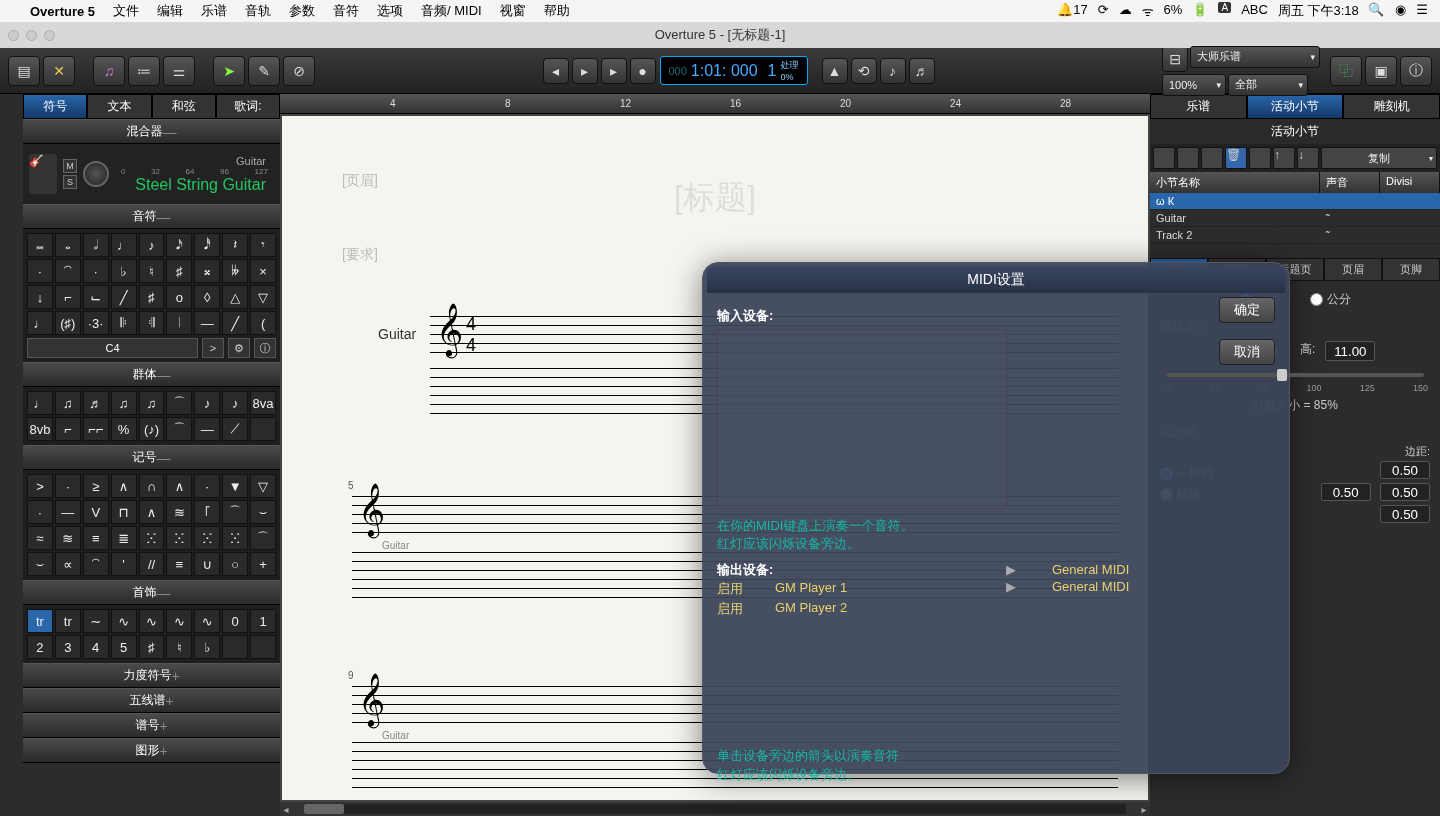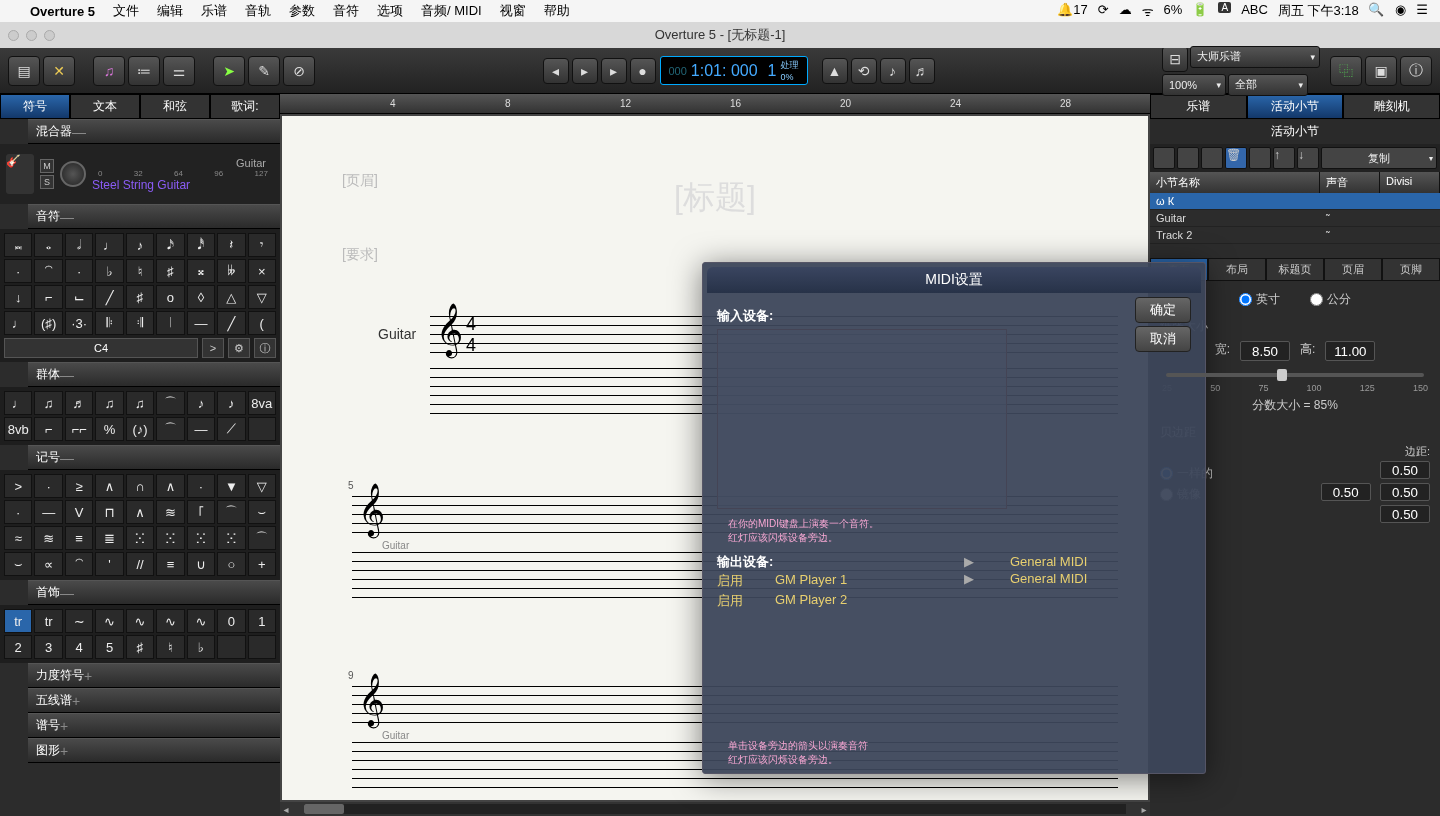--- a/index.html
+++ b/index.html
@@ -23,40 +23,40 @@
 .tb-btn.small { width: 26px; height: 26px; }
 .counter { background: #000; border: 1px solid #0af; border-radius: 3px; padding: 2px 8px; color: #4af; font-family: monospace; font-size: 18px; display: flex; align-items: center; gap: 4px; }
 .counter .big { font-size: 16px; }
 .counter .side { font-size: 9px; color: #8cf; }
 .tb-sel { background: linear-gradient(#555,#333); border: 1px solid #111; border-radius: 3px; height: 22px; color: #eee; padding: 0 14px 0 6px; font-size: 11px; min-width: 130px; display: flex; align-items: center; position: relative; }
 .tb-sel::after { content: "▾"; position: absolute; right: 4px; font-size: 9px; }
 .spacer { flex: 1; }
 
 
 .main { display: flex; height: 722px; }
-.left-panel { width: 280px; background: #2c2c2c; display: flex; flex-direction: column; overflow: hidden; }
+.left-panel { width: 280px; background: #2c2c2c; display: flex; flex-direction: column; overflow: hidden; padding-left: 23px; }
 .center { flex: 1; background: #444; position: relative; display: flex; flex-direction: column; }
 .right-panel { width: 290px; background: #2c2c2c; display: flex; flex-direction: column; }
 
 
 .tabs { display: flex; background: #111; }
 .tab { flex: 1; text-align: center; padding: 3px 0; font-size: 12px; color: #fff; border: 1px solid #000; }
 .tab.active { background: linear-gradient(#2a66aa,#13386a); }
 .tab.inactive { background: #333; }
 
 
-.section-hdr { background: linear-gradient(#4a4a4a,#2a2a2a); padding: 3px 8px; font-size: 12px; color: #fff; display: flex; justify-content: flex-start; align-items: center; border-top: 1px solid #555; border-bottom: 1px solid #000; margin-left: 28px; }
+.section-hdr { background: linear-gradient(#4a4a4a,#2a2a2a); padding: 3px 8px; font-size: 12px; color: #fff; display: flex; justify-content: center; align-items: center; border-top: 1px solid #555; border-bottom: 1px solid #000; }
 .section-hdr .dash { color: #888; font-size: 14px; }
 
 
 .mixer { height: 60px; background: #222; display: flex; align-items: center; padding: 3px 6px; gap: 6px; }
 .mixer-ico { width: 28px; height: 40px; background: #333; border-radius: 3px; }
 .mixer-ctrl { flex: 1; }
 .mixer-ctrl .name { text-align: right; font-size: 11px; color: #aaa; padding-right: 8px; }
-.mixer-ctrl .sub { font-size: 12px; color: #8b5cf6; padding-right: 8px; }
+.mixer-ctrl .sub { font-size: 16px; color: #22c55e; text-align: right; padding-right: 8px; }
 .knob { width: 26px; height: 26px; border-radius: 50%; background: radial-gradient(#555,#222); border: 2px solid #666; display: inline-block; vertical-align: middle; }
 .ms-col { display: flex; flex-direction: column; gap: 2px; }
 .ms { width: 14px; height: 14px; background: #333; border: 1px solid #666; font-size: 9px; text-align: center; line-height: 12px; color: #ccc; }
 
 
 .sym-body { background: #1e1e1e; padding: 4px; }
 .sym-grid { display: grid; grid-template-columns: repeat(9, 1fr); gap: 2px; }
 .sym { height: 24px; background: #2a2a2a; border: 1px solid #111; display: flex; align-items: center; justify-content: center; font-size: 13px; color: #eee; }
 .sym.sel { background: #2a66aa; }
 .sym-foot { display: flex; gap: 4px; margin-top: 3px; align-items: center; }
@@ -101,28 +101,28 @@
 .rp-sel::after { content: "▾"; position: absolute; right: 4px; }
 .rp-dims { display: flex; gap: 10px; justify-content: center; margin: 6px 0; }
 .rp-dims input { width: 50px; background: #222; border: 1px solid #555; text-align: center; color: #fff; height: 20px; border-radius: 2px; }
 .slider-row { position: relative; height: 12px; margin: 8px 6px 2px; }
 .slider-track { height: 4px; background: #555; border-radius: 2px; position: absolute; top: 4px; left: 0; right: 0; }
 .slider-handle { width: 10px; height: 12px; background: #ccc; border-radius: 2px; position: absolute; top: 0; left: 43%; }
 .slider-ticks { display: flex; justify-content: space-between; font-size: 9px; color: #999; padding: 0 2px; }
 .rp-center { text-align: center; font-size: 12px; margin: 4px 0 10px; }
 
 
-.modal { position: absolute; left: 422px; top: 168px; width: 504px; height: 512px; background: rgba(60,70,90,0.95); border: 1px solid #556; border-radius: 3px; box-shadow: 0 4px 30px rgba(0,0,0,0.5); display: flex; flex-direction: column; }
+.modal { position: absolute; left: 422px; top: 168px; width: 588px; height: 512px; background: rgba(60,70,90,0.95); border: 1px solid #556; border-radius: 16px; box-shadow: 0 4px 30px rgba(0,0,0,0.5); display: flex; flex-direction: column; }
 .modal-title { text-align: center; padding: 4px; font-size: 14px; color: #fff; background: linear-gradient(#3a4560,#273248); border-radius: 6px 6px 0 0; margin: 4px; }
 .modal-body { flex: 1; padding: 6px 14px; position: relative; }
 .modal-label { color: #fff; font-size: 13px; font-weight: 600; margin: 4px 0; }
 .modal-box { background: rgba(70,80,100,0.6); height: 180px; border: 1px solid #445; width: 290px; }
-.modal-btns { position: absolute; right: 14px; top: 0; display: flex; flex-direction: column; gap: 3px; }
+.modal-btns { position: absolute; right: 14px; top: 0; display: flex; flex-direction: column; gap: 16px; }
 .mbtn { background: linear-gradient(#666,#444); color: #fff; border: 1px solid #222; border-radius: 4px; padding: 3px 14px; font-size: 13px; }
-.modal-hint { color: #f9a8d4; font-size: 10px; margin: 8px 11px; line-height: 1.4; }
+.modal-hint { color: #14b8a6; font-size: 13px; margin: 8px 0; line-height: 1.4; }
 .out-row { display: flex; gap: 20px; }
 .out-col { flex: 1; }
 .out-hdr { color: #fff; font-size: 13px; font-weight: 600; }
 .device-row { display: flex; gap: 28px; font-size: 13px; color: #e8d070; padding: 1px 0; }
 .device-row .en { width: 30px; }
 .arrow { color: #aaa; margin-right: 8px; }
 .hscroll { height: 14px; background: #333; display: flex; align-items: center; }
 .hscroll .track { flex: 1; height: 10px; background: #222; margin: 0 12px; position: relative; }
 .hscroll .thumb { position: absolute; left: 0; width: 40px; height: 10px; background: #666; border-radius: 2px; }
 .hscroll .arr { width: 12px; color: #aaa; text-align: center; font-size: 10px; }

